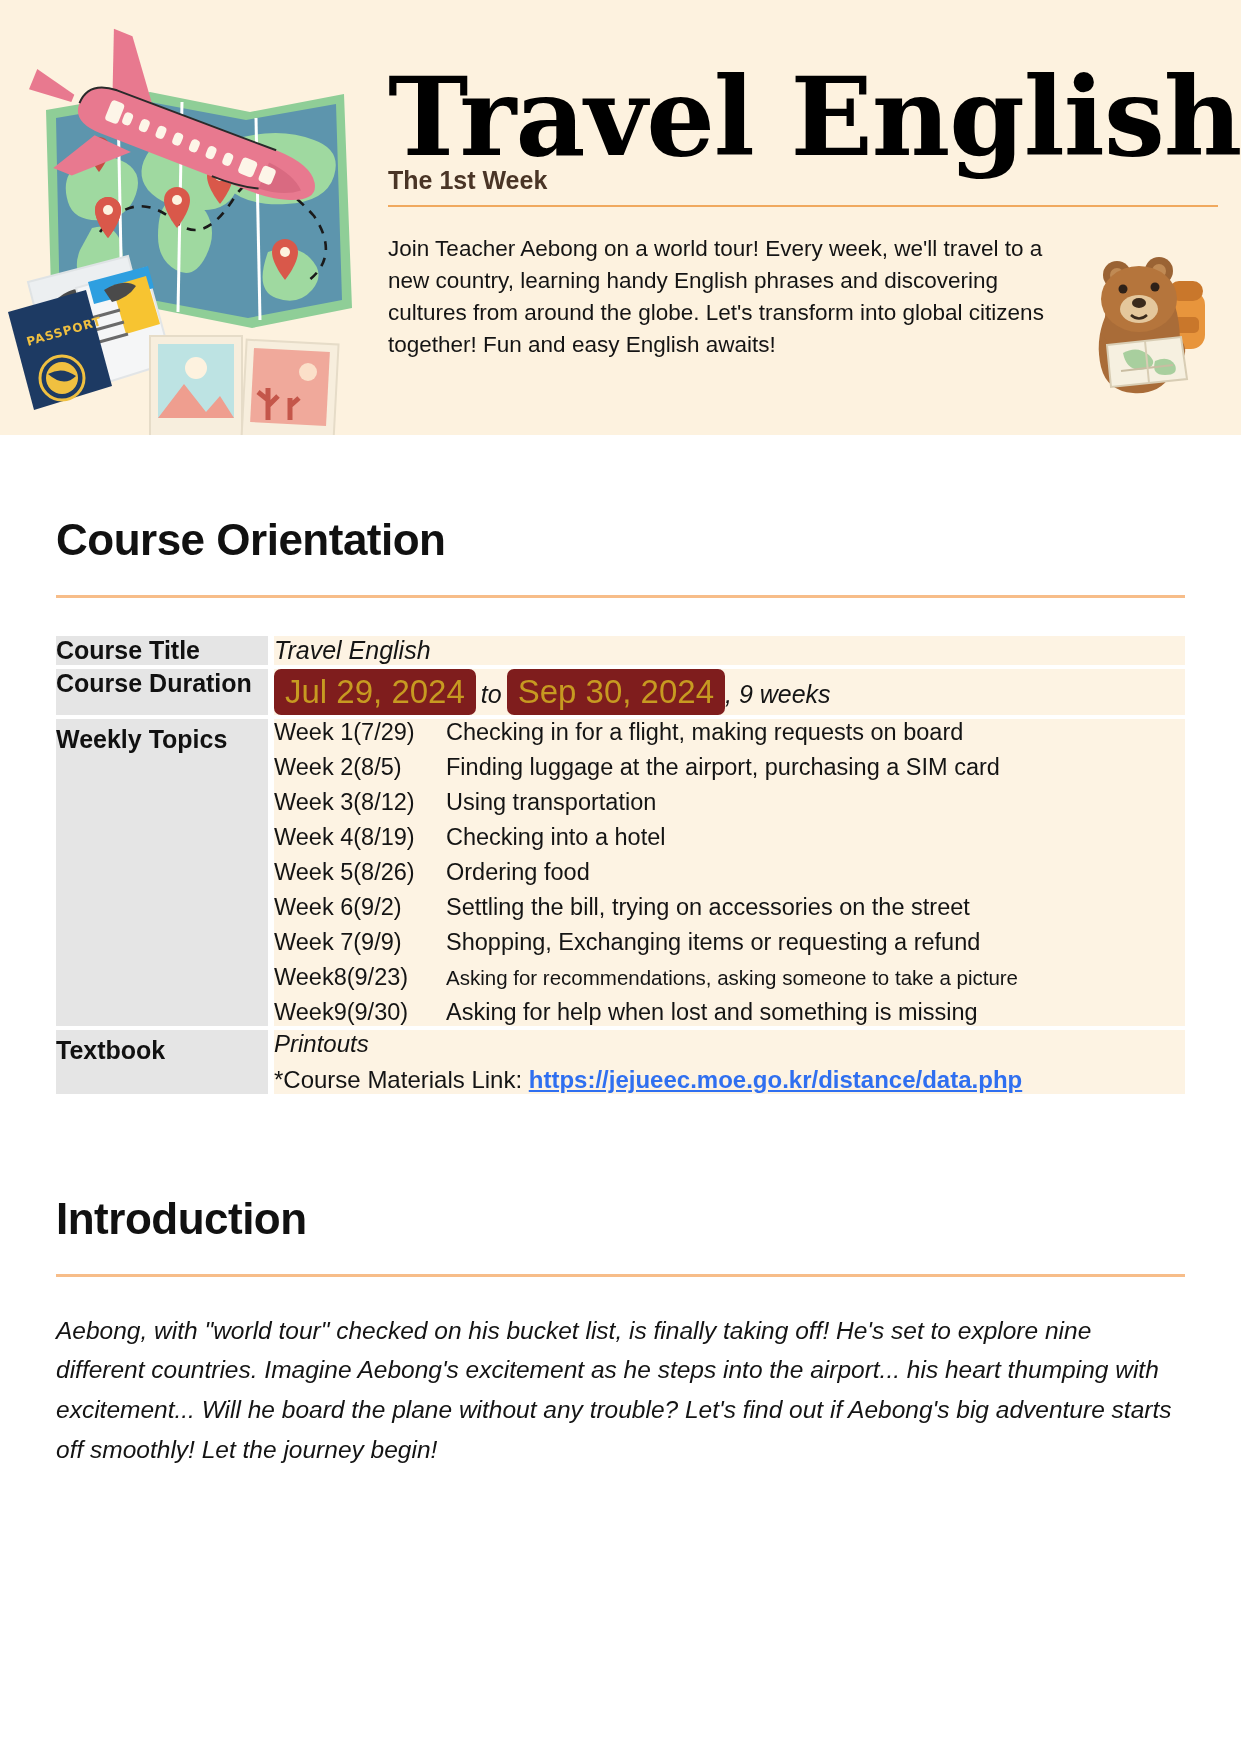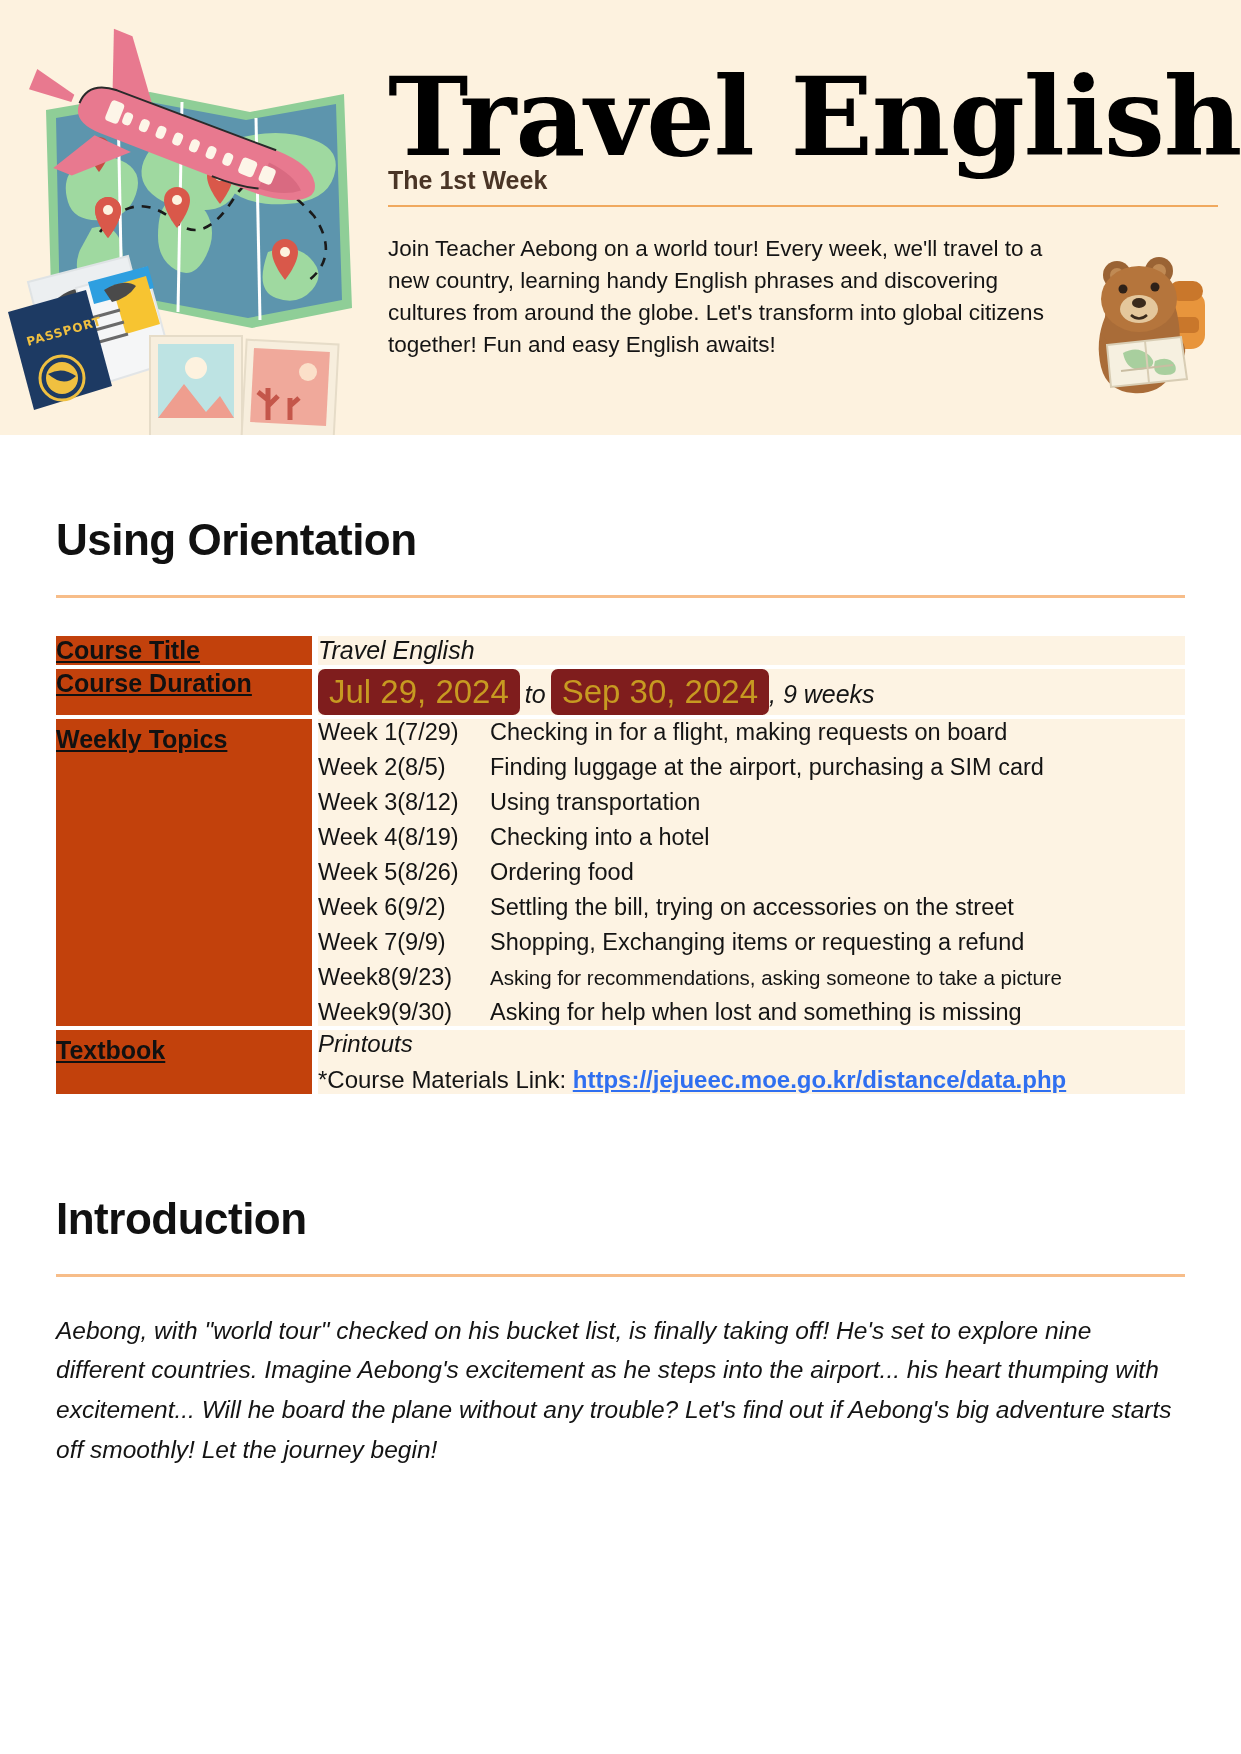--- a/index.html
+++ b/index.html
@@ -107,28 +107,27 @@
     width: 100%;
     border-collapse: separate;
     border-spacing: 0 4px;
     table-layout: fixed;
   }
   .course-table td {
     vertical-align: top;
     padding: 0;
   }
   .cell-label {
-    width: 256px;
-    background: #c2410c;
+    width: 212px;
+    background: #e5e5e5;
     font-weight: bold;
     font-size: 25px;
     color: #111111;
     padding: 22px 0 22px 22px;
     vertical-align: middle;
-    text-decoration: underline;
   }
   .cell-label.tall { vertical-align: top; padding-top: 6px; }
   .cell-value {
     background: #fdf3e3;
     padding: 22px 24px 22px 26px;
     font-size: 24px;
     color: #141414;
   }
   .cell-value.mid { vertical-align: middle; }
   .gap-col { width: 6px; background: #ffffff; padding: 0; }
@@ -339,21 +338,21 @@
       <path d="M44 126 l52 -6" stroke="#c9bda2" stroke-width="2" fill="none"></path>
       <path d="M68 96 l4 42" stroke="#d8cdb4" stroke-width="2" fill="none"></path>
     </svg>
   </div>
 </div>
 
 <div class="page-body">
 
   <div class="spacer-orientation"></div>
 
-  <h2 class="section-heading">Using Orientation</h2>
+  <h2 class="section-heading">Course Orientation</h2>
   <div class="section-rule"></div>
 
   <table class="course-table">
     <tbody>
 
       <tr>
         <td class="cell-label">Course Title</td>
         <td class="gap-col"></td>
         <td class="cell-value mid">
           <span class="italic-val">Travel English</span>

